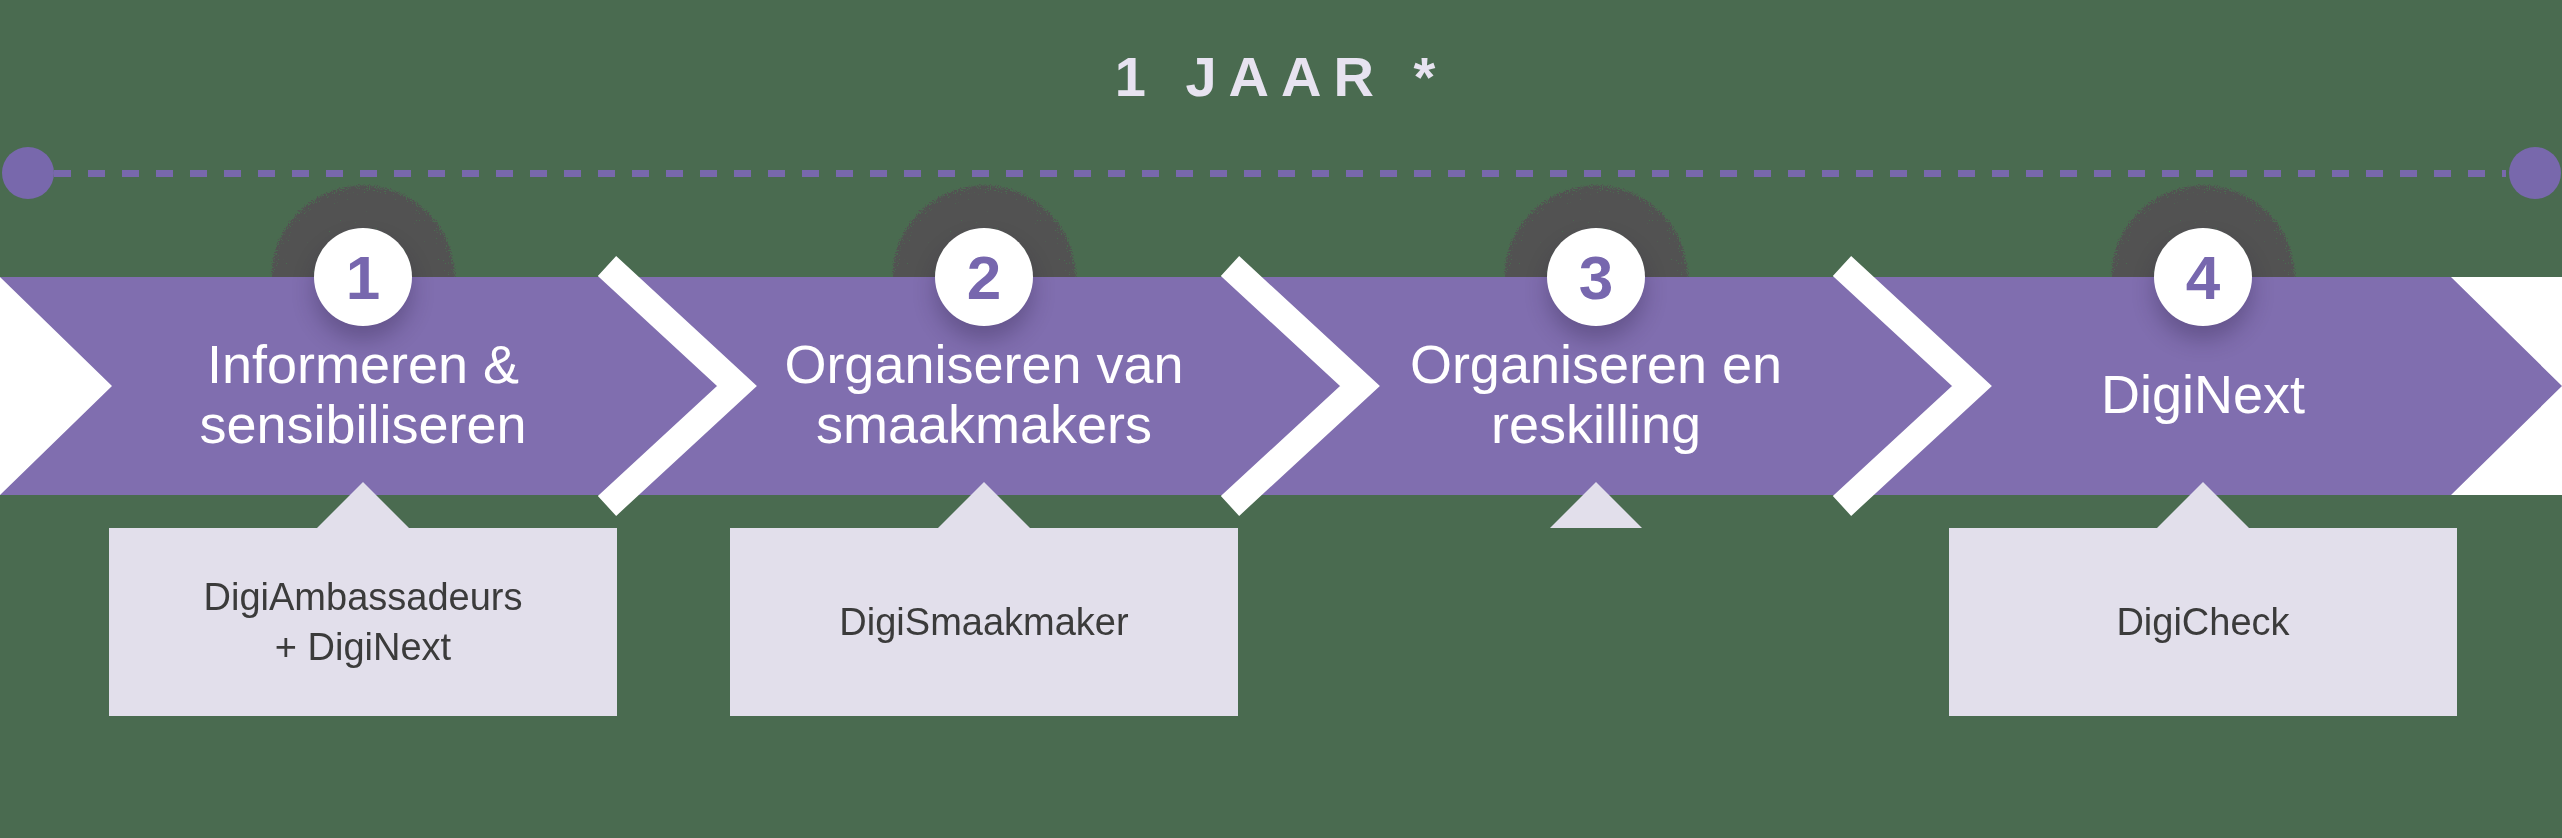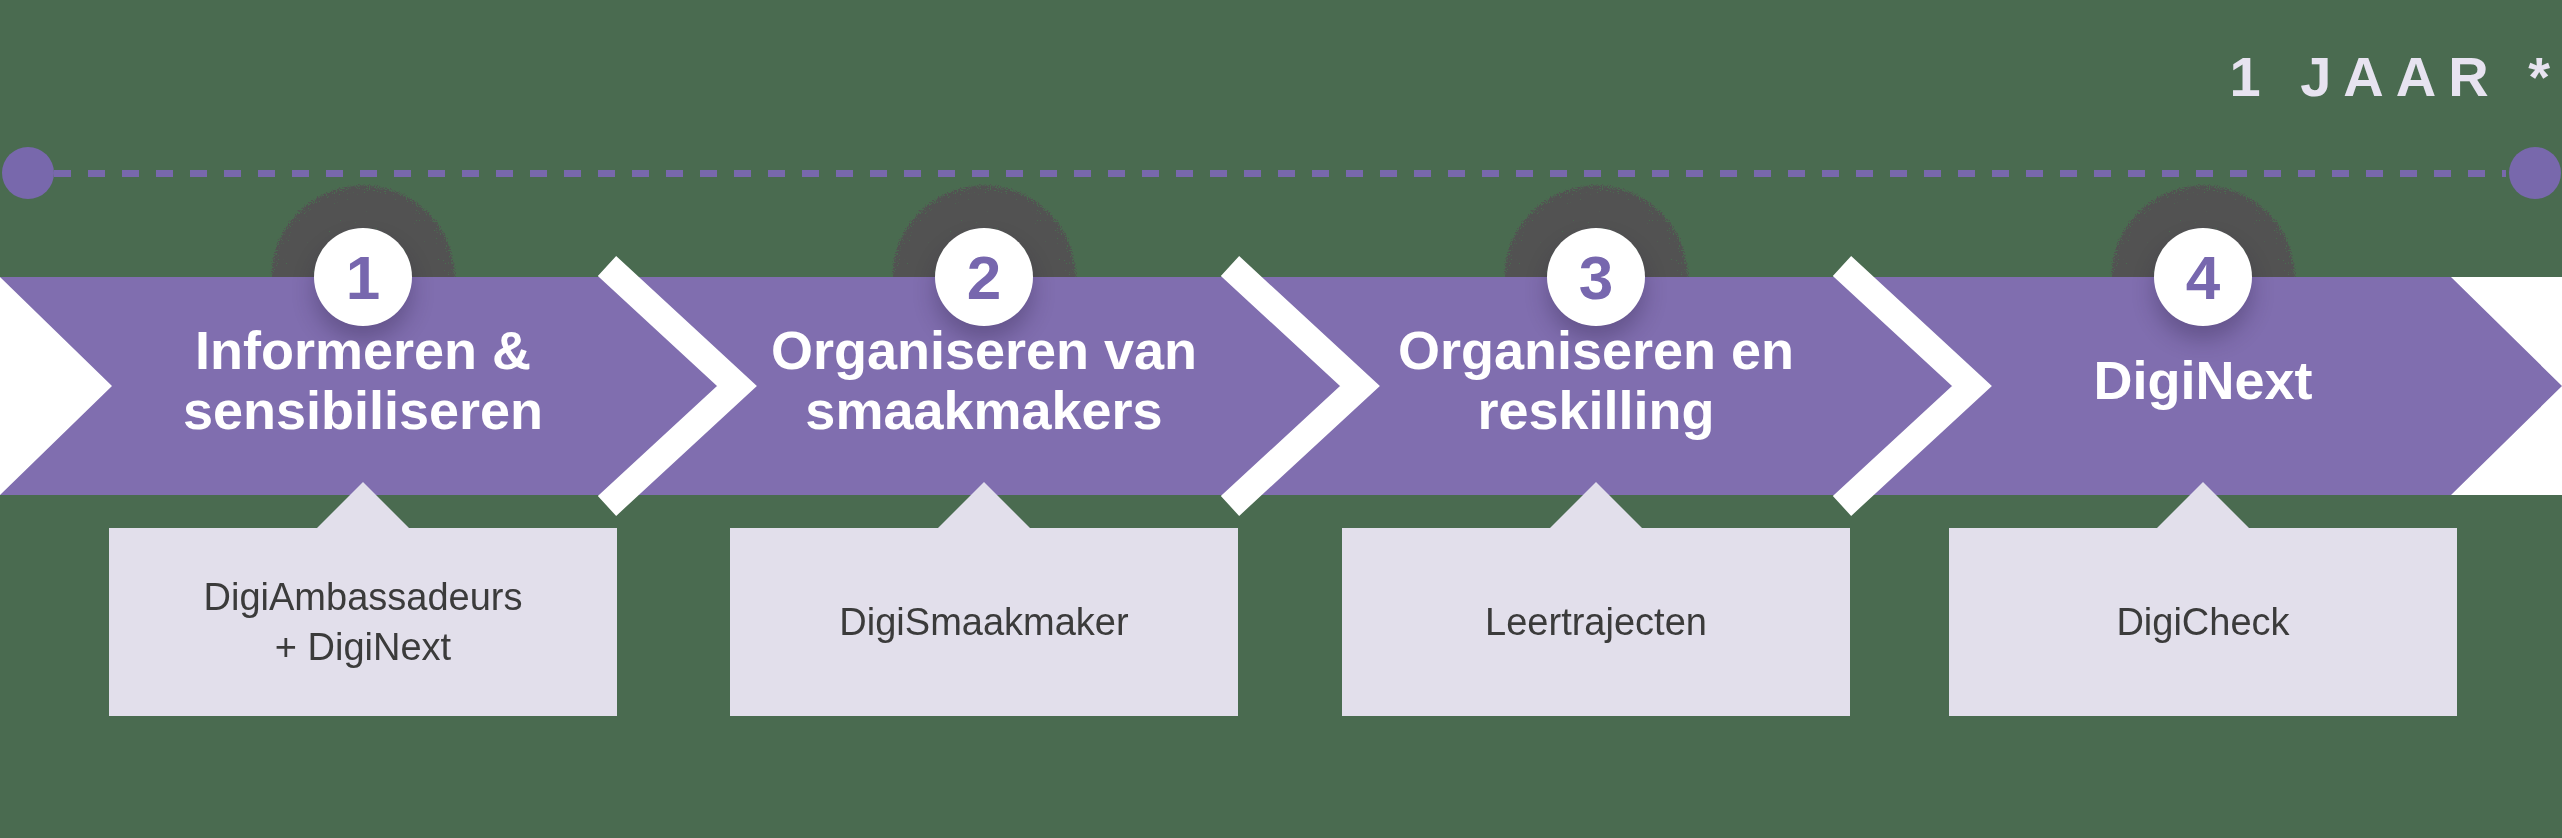--- a/index.html
+++ b/index.html
@@ -12,21 +12,21 @@
     width:2562px;
     height:838px;
     background:var(--background);
     overflow:hidden;
   }
   
   .title{
     position:absolute;
     top:44px; left:0;
     width:100%;
-    text-align:right;
+    text-align:center;
     font-size:56px;
     font-weight:700;
     letter-spacing:12px;
     color:var(--title);
   }
   
   .dashline{
     position:absolute;
     top:170px; left:54px;
     width:2452px; height:7px;
@@ -83,28 +83,28 @@
     box-shadow:0 14px 22px rgba(35,25,60,0.30);
     display:flex; align-items:center; justify-content:center;
   }
   .badge-number{
     font-size:62px;
     font-weight:600;
     color:var(--number);
   }
   .step-title{
     position:absolute;
-    left:0; top:271px;
+    left:0; top:285px;
     width:100%; height:218px;
     display:flex; align-items:center; justify-content:center;
     text-align:center;
     white-space:pre-line;
     font-size:54px;
     line-height:60px;
-    font-weight:700;
+    font-weight:400;
     color:var(--heading);
   }
   .pointer{
     position:absolute;
     left:calc(50% - 46px);
     top:482px;
     width:0; height:0;
     border-left:46px solid transparent;
     border-right:46px solid transparent;
     border-bottom:46px solid var(--box);
@@ -206,23 +206,20 @@
   <div class="step" style="--cx:1596px">
     <svg class="burst" viewBox="0 0 220 110">
       <path d="M13,110 A97,97 0 0 1 207,110 Z" fill="url(#ringGrad)" filter="url(#sprayF)"></path>
     </svg>
     <div class="badge">
       <span class="badge-number">3</span>
     </div>
     <div class="step-title">Organiseren en
 reskilling</div>
     <div class="pointer"></div>
-    <div class="callout">
-      <div class="callout-label">Leertrajecten</div>
-    </div>
   </div>
 
   <div class="step" style="--cx:2203px">
     <svg class="burst" viewBox="0 0 220 110">
       <path d="M13,110 A97,97 0 0 1 207,110 Z" fill="url(#ringGrad)" filter="url(#sprayF)"></path>
     </svg>
     <div class="badge">
       <span class="badge-number">4</span>
     </div>
     <div class="step-title">DigiNext</div>

